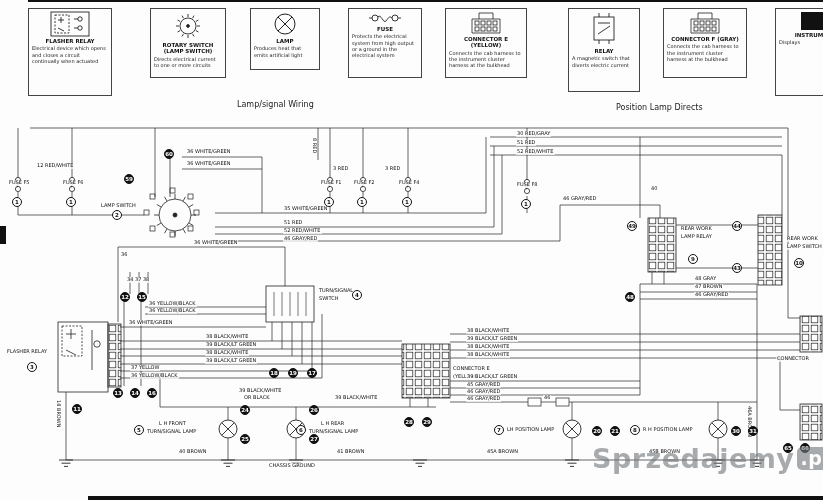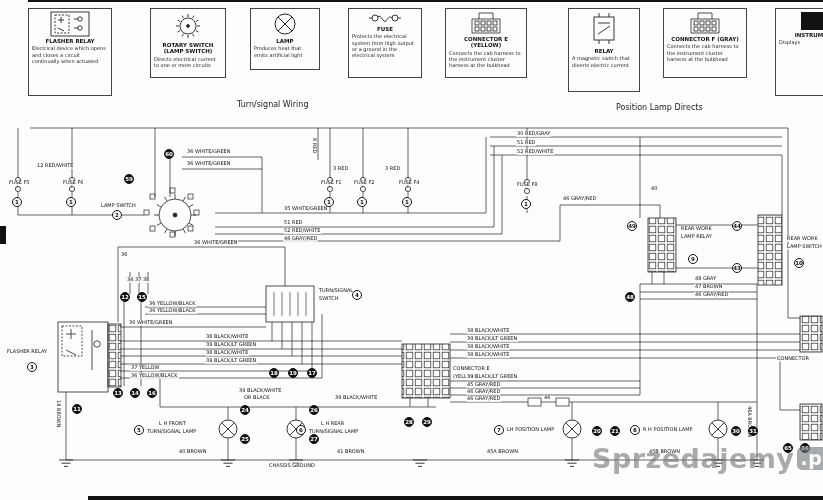--- a/index.html
+++ b/index.html
@@ -254,21 +254,21 @@
       <span class="circ dark" style="left: 422px; top: 417px;">29</span>
       <span class="circ dark" style="left: 592px; top: 426px;">20</span>
       <span class="circ dark" style="left: 610px; top: 426px;">21</span>
       <span class="circ dark" style="left: 731px; top: 426px;">30</span>
       <span class="circ dark" style="left: 748px; top: 426px;">31</span>
       <span class="circ dark" style="left: 625px; top: 292px;">48</span>
       <span class="circ dark" style="left: 783px; top: 443px;">65</span>
       <span class="circ dark" style="left: 800px; top: 443px;">66</span>
     </div>
 
-  <span class="section-title" style="left:237px;top:100px">Turn/signal Wiring</span>
+  <span class="section-title" style="left:237px;top:100px">Lamp/signal Wiring</span>
   <span class="section-title" style="left:616px;top:103px">Position Lamp Directs</span>
 
   <div id="legend-row">
       <div class="legend-box" style="left: 28px; top: 8px; width: 84px; height: 88px;">
         <div class="legend-icon">
           <svg width="40" height="26" viewBox="0 0 40 26" fill="none" stroke="#222" stroke-width="0.9">
             <rect x="1" y="1" width="38" height="24"></rect>
             <rect x="5" y="4" width="14" height="18" stroke-dasharray="2 1.5"></rect>
             <path d="M8 9h6M11 6v6M8 17l6 3"></path>
             <circle cx="30" cy="8" r="2.2"></circle>

